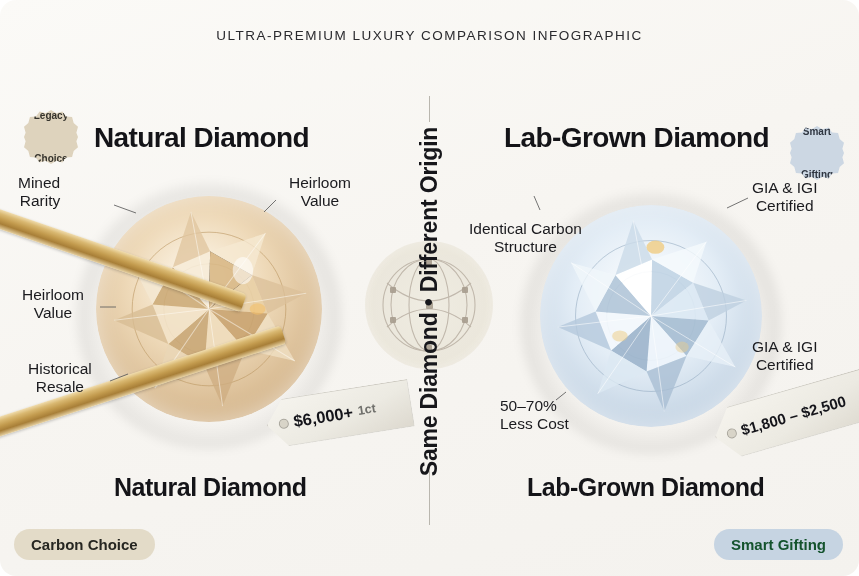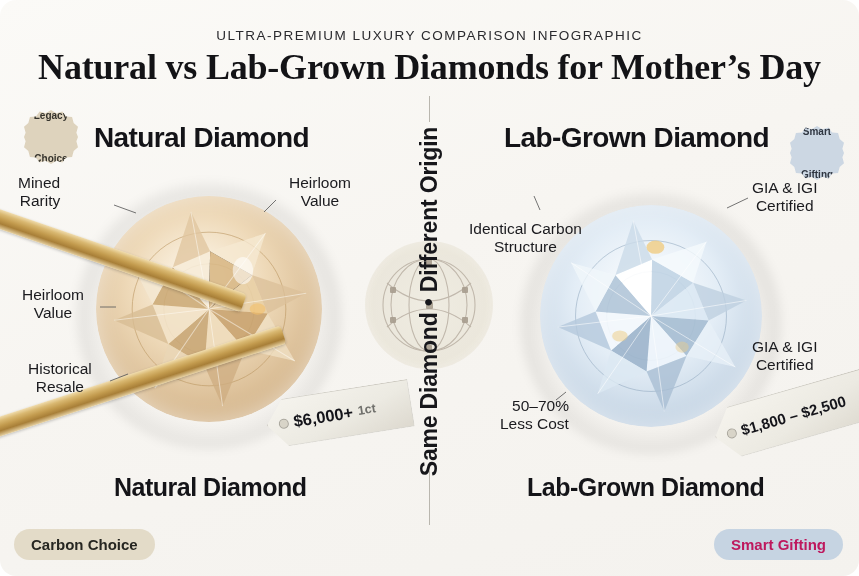--- a/index.html
+++ b/index.html
@@ -134,21 +134,20 @@
   }
 
   
   .anno {
     position: absolute;
     font-size: 15.5px;
     line-height: 18px;
     font-weight: 400;
     color: #1b1b1f;
     white-space: pre-line;
-    text-align: right;
   }
 
   #anno-mined      { top: 174px; left: 18px; text-align: right; }
   #anno-heirloom-l { top: 286px; left: 22px; text-align: center; }
   #anno-historical { top: 360px; left: 28px; text-align: center; }
   #anno-heirloom-r { top: 174px; left: 289px; text-align: center; }
   #anno-carbon     { top: 188px; left: 469px; text-align: center; margin-top: 32px; }
   #anno-gia-top    { top: 179px; left: 752px; text-align: center; }
   #anno-gia-bot    { top: 338px; left: 752px; text-align: center; }
   #anno-lesscost   { top: 397px; left: 500px; }
@@ -246,21 +245,21 @@
     border-radius: 16px;
     display: flex;
     align-items: center;
     justify-content: center;
     font-size: 15px;
     font-weight: 700;
     padding: 0 17px;
     white-space: nowrap;
   }
   #pill-legacy { top: 529px; left: 14px; background: #e3dbc8; color: #262621; }
-  #pill-smart  { top: 529px; left: 714px; background: #c6d4e2; color: #be185d; }
+  #pill-smart  { top: 529px; left: 714px; background: #c6d4e2; color: #14532d; }
 
   #cta-box {
     position: absolute;
     top: 524px;
     left: 262px;
     width: 336px;
     height: 52px;
     border-radius: 13px 13px 0 0;
     background: #e7e0d1;
     display: flex;
@@ -272,21 +271,20 @@
     color: #17171b;
     white-space: nowrap;
   }
 </style>
 </head>
 <body>
 
 <div id="infographic">
 
   <div class="eyebrow">ULTRA-PREMIUM LUXURY COMPARISON INFOGRAPHIC</div>
-  <div class="headline">Natural vs Lab-Grown Diamonds for Mother’s Day</div>
 
   <div class="seal" id="seal-legacy">
     <span>Legacy</span>
     <span>Choice</span>
   </div>
   <div class="col-title" id="title-natural">Natural Diamond</div>
 
   <div class="stone-wrap" id="stone-natural">
     <div class="halo"></div>
     <div class="stone">

